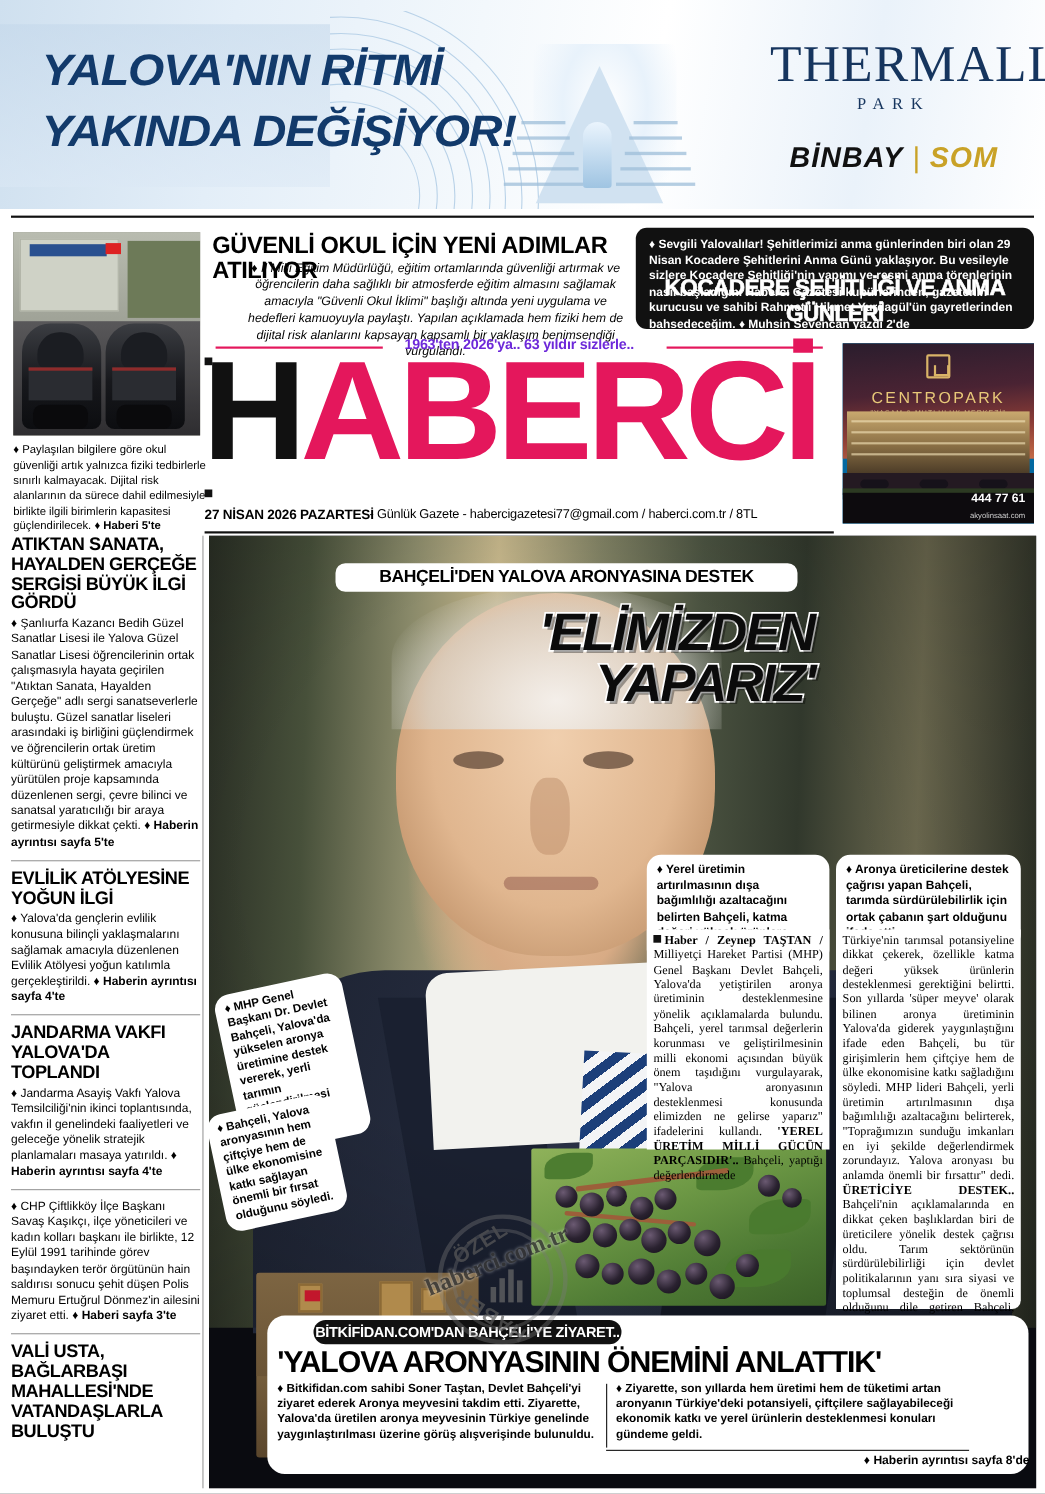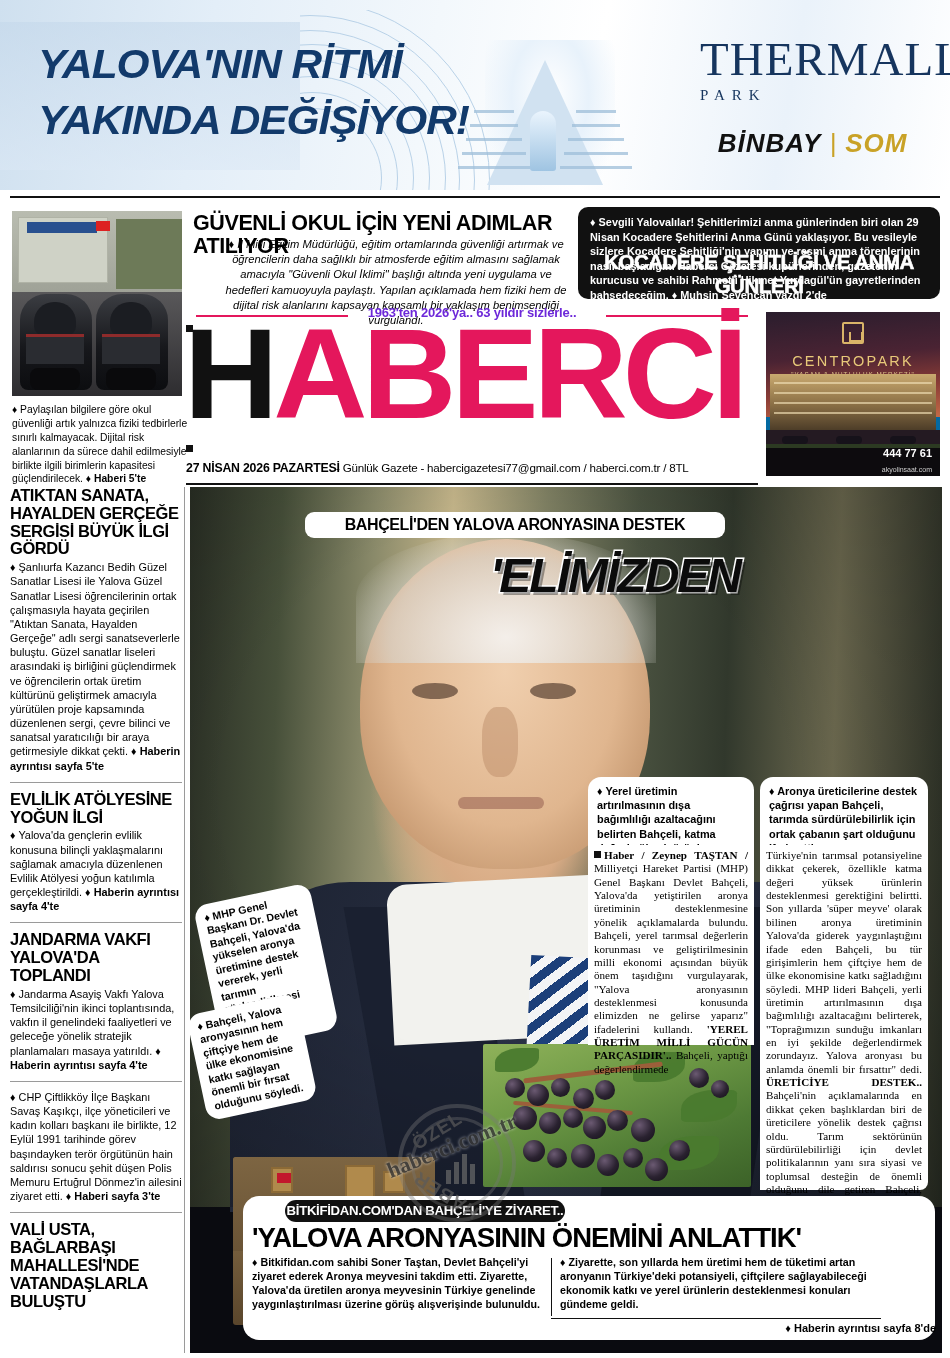--- a/index.html
+++ b/index.html
@@ -55,21 +55,21 @@
   .bldg .floors { position:absolute; bottom:6px; left:10px; width:210px; height:110px; }
   .bldg .floors i {
     position:absolute; display:block; height:3px; background:#9dbdd8; opacity:.75;
   }
   .bldg .core {
     position:absolute; left:100px; bottom:14px; width:26px; height:60px;
     background:linear-gradient(180deg,#eaf4fd,#9fc4e2); border-radius:13px 13px 3px 3px;
   }
 
   .thermall {
-    position:absolute; left:700px; top:36px; width:225px; 
+    position:absolute; left:700px; top:36px; width:225px; text-align:center;
     color:#16355e;
   }
   .thermall .tm {
     font-family:"Liberation Serif", serif; font-size:47px; letter-spacing:1px; line-height:1;
   }
   .thermall .pk {
     font-size:15px; letter-spacing:7px; margin-top:4px; font-family:"Liberation Serif", serif;
   }
   .binbay {
     position:absolute; left:700px; top:128px; width:225px; text-align:center;
@@ -552,20 +552,21 @@
     <div class="ph-nose"></div>
     <div class="ph-mouth"></div>
     <div class="ph-vign"></div>
   </div>
 </div>
 
 <div class="tag tag-main">BAHÇELİ'DEN YALOVA ARONYASINA DESTEK</div>
 
 <div class="mainhead">
   <span>'ELİMİZDEN</span>
+  <span>YAPARIZ'</span>
 </div>
 
 <div class="callout co-2">♦ MHP Genel Başkanı Dr. Devlet Bahçeli, Yalova'da yükselen aronya üretimine destek vererek, yerli tarımın güçlendirilmesi gerektiğini vurguladı.</div>
 <div class="callout co-1">♦ Bahçeli, Yalova aronyasının hem çiftçiye hem de ülke ekonomisine katkı sağlayan önemli bir fırsat olduğunu söyledi.</div>
 
 <div class="infobox ib-1">♦ Yerel üretimin artırılmasının dışa bağımlılığı azaltacağını belirten Bahçeli, katma değeri yüksek ürünlere dikkat çekti.</div>
 <div class="infobox ib-2">♦ Aronya üreticilerine destek çağrısı yapan Bahçeli, tarımda sürdürülebilirlik için ortak çabanın şart olduğunu ifade etti.</div>
 
 <div class="serifcol sc-1">
   <span class="sq"></span><b>Haber / Zeynep TAŞTAN /</b>

